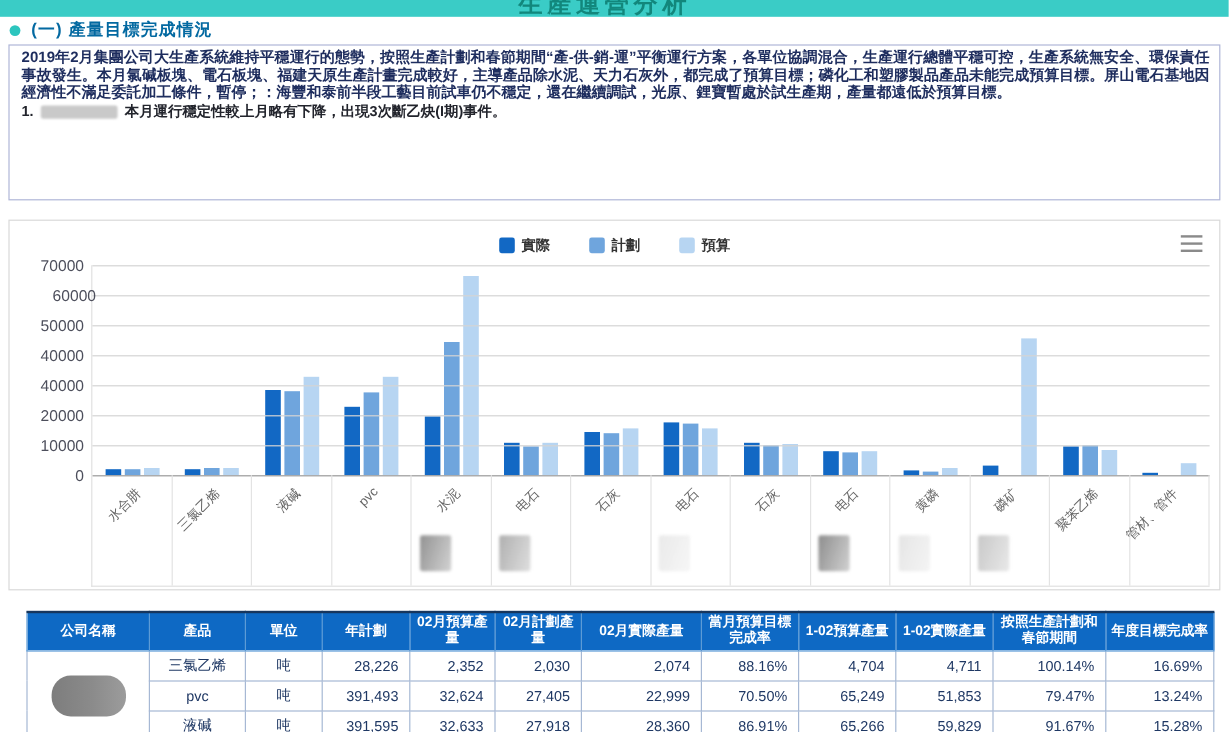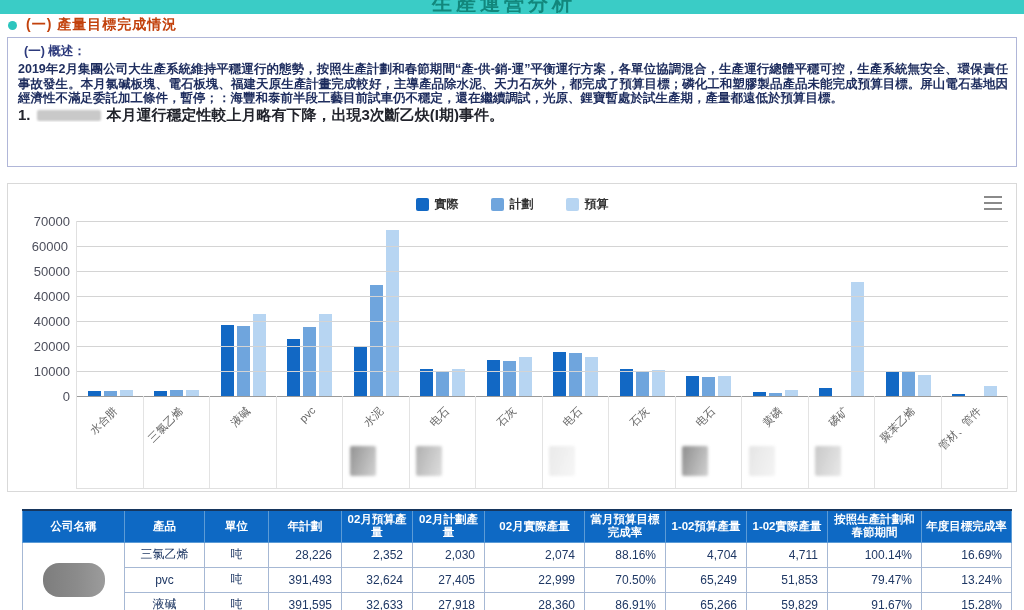--- a/index.html
+++ b/index.html
@@ -10,34 +10,34 @@
   
   .topbar { position:absolute; left:0; top:0; width:1024px; height:14px;
     background:#3accc6; overflow:hidden; }
   .topbar-title { position:absolute; left:432px; top:-10px; font-size:20px;
     font-weight:bold; color:#12877c; letter-spacing:4px; white-space:nowrap; }
 
   
   .section-dot { position:absolute; left:8px; top:21px; width:9px; height:9px;
     border-radius:50%; background:#2cc5be; }
   .section-title { position:absolute; left:26px; top:16px; font-size:14px;
-    font-weight:bold; color:#c2410c; letter-spacing:1px; }
+    font-weight:bold; color:#0369a1; letter-spacing:1px; }
 
   
   .desc-box { position:absolute; left:7px; top:37px; width:1010px; height:130px;
     border:1px solid #b0b6d8; background:#fff; display:flex; }
   .desc-label-cell { width:78px; border-right:1px solid #b0b6d8; display:flex;
     align-items:center; justify-content:center; }
   .desc-label { color:#4553a8; font-size:15px; font-weight:bold; letter-spacing:4px; }
   .desc-content { flex:1; padding:3px 8px 0 10px; overflow:hidden; }
   .desc-h { font-size:12.5px; font-weight:bold; color:#2d3a7c; margin:2px 0 2px 6px; }
   .desc-p { font-size:12.5px; font-weight:600; color:#1e2d5e; line-height:14.5px;
     text-align:justify; }
   .desc-factor { font-size:12.5px; font-weight:600; color:#22242c; margin-top:1px; }
-  .desc-item { font-size:15px; font-weight:600; color:#22242c; line-height:15px;
+  .desc-item { font-size:12px; font-weight:600; color:#22242c; line-height:15px;
     white-space:nowrap; overflow:hidden; }
   .desc-item.first { margin-top:1px; margin-bottom:3px; }
   .inline-redact { display:inline-block; width:64px; height:11px; margin:0 6px;
     background:#c9c9c9; border-radius:2px; filter:blur(1px); vertical-align:middle; }
 
   
   .chart-card { position:absolute; left:7px; top:183px; width:1010px; height:309px;
     border:1px solid #d9d9d9; background:#fff; }
   .legend { position:absolute; left:0; right:0; top:12px; display:flex;
     justify-content:center; gap:32px; }
@@ -87,21 +87,20 @@
 
 <div class="topbar">
   <span class="topbar-title">生產運營分析</span>
 </div>
 
 <span class="section-dot"></span>
 <div class="section-title">(一)  產量目標完成情況</div>
 
 <div class="desc-box">
   <div class="desc-content">
-    <div class="desc-h">(一) 概述：</div>
     <div class="desc-p">2019年2月集團公司大生產系統維持平穩運行的態勢，按照生產計劃和春節期間“產-供-銷-運”平衡運行方案，各單位協調混合，生產運行總體平穩可控，生產系統無安全、環保責任事故發生。本月氯碱板塊、電石板塊、福建天原生產計畫完成較好，主導產品除水泥、天力石灰外，都完成了預算目標；磷化工和塑膠製品產品未能完成預算目標。屏山電石基地因經濟性不滿足委託加工條件，暫停；：海豐和泰前半段工藝目前試車仍不穩定，還在繼續調試，光原、鋰寶暫處於試生產期，產量都遠低於預算目標。</div>
     <div class="desc-item first"><span>1.</span><span class="inline-redact"></span><span>本月運行穩定性較上月略有下降，出現3次斷乙炔(I期)事件。</span></div>
 
   </div>
 </div>
 
 <div class="chart-card">
   <div class="legend" id="legend">
       <span class="legend-item">
         <span class="legend-swatch" style="background: rgb(18, 104, 196);"></span>
@@ -252,21 +251,21 @@
       <div class="band-cell">
         <span class="xlabel">管材、管件</span>
       </div>
     </div>
 <div class="ytick" style="top: 205px; position: absolute; right: 938px; left: 2px; width: 60px;">0</div>
     <div class="ytick" style="top: 180px; position: absolute; right: 938px; left: 2px; width: 60px;">10000</div>
     <div class="ytick" style="top: 155px; position: absolute; right: 938px; left: 2px; width: 60px;">20000</div>
     <div class="ytick" style="top: 130px; position: absolute; right: 938px; left: 2px; width: 60px;">40000</div>
     <div class="ytick" style="top: 105px; position: absolute; right: 938px; left: 2px; width: 60px;">40000</div>
     <div class="ytick" style="top: 80px; position: absolute; right: 938px; left: 2px; width: 60px;">50000</div>
-    <div class="ytick" style="top: 55px; position: absolute; right: 938px; left: 0; width: 60px;">60000</div>
+    <div class="ytick" style="top: 55px; position: absolute; right: 938px; left: 12px; width: 60px;">60000</div>
     <div class="ytick" style="top: 30px; position: absolute; right: 938px; left: 2px; width: 60px;">70000</div>
   </div>
 
 <table class="data-table" id="dtable">
   <colgroup>
     <col style="width:102px">
       <col style="width:80px">
       <col style="width:64px">
     <col style="width:73px">
       <col style="width:71px">

